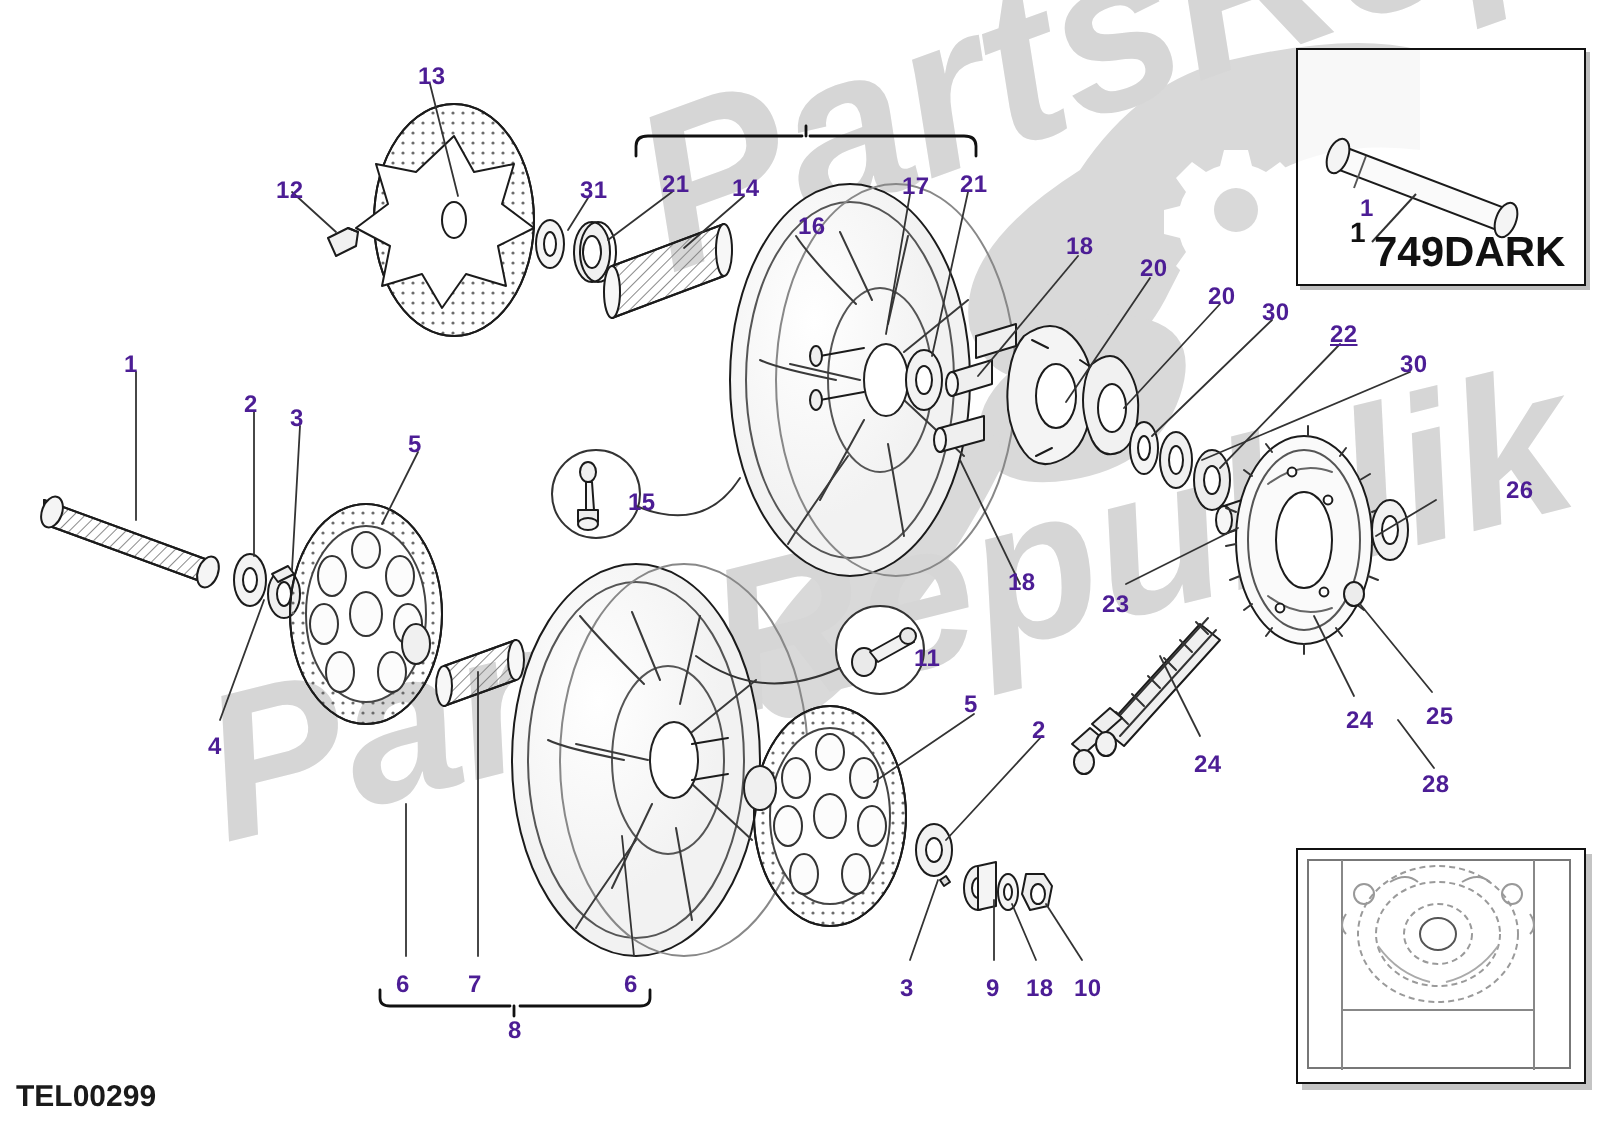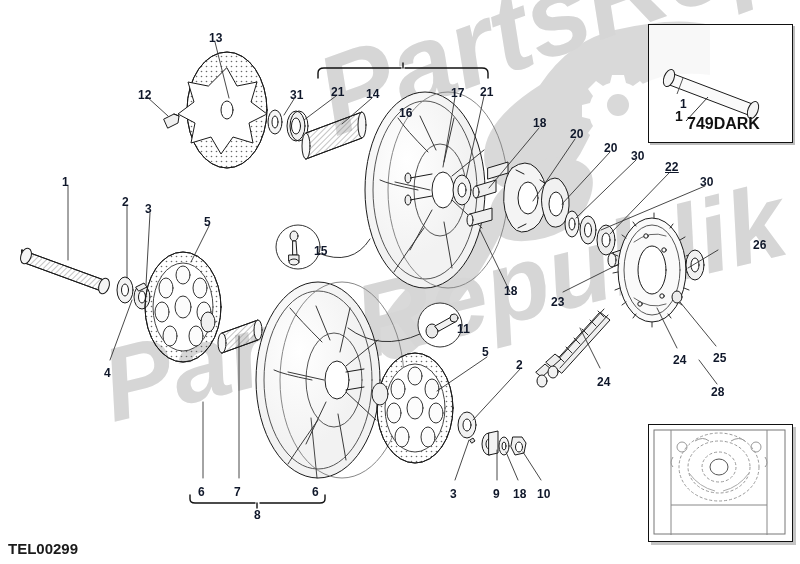--- a/index.html
+++ b/index.html
@@ -1,19 +1,19 @@
 <!DOCTYPE html>
 <html><head>
 <meta charset="utf-8">
 <style>
   html,body{margin:0;padding:0;background:#fff;}
   body{width:800px;height:564px;overflow:hidden;font-family:"Liberation Sans",sans-serif;}
   #stage{position:relative;width:800px;height:564px;background:#ffffff;}
   svg{position:absolute;left:0;top:0;}
-  .callout{position:absolute;font-weight:bold;font-size:12px;color:#0f172a;font-family:"Liberation Sans",sans-serif;letter-spacing:0.2px;}
+  .callout{position:absolute;font-weight:bold;font-size:12px;color:#4c1d95;font-family:"Liberation Sans",sans-serif;letter-spacing:0.2px;}
   .partcode{position:absolute;left:8px;top:540px;font-size:15px;font-weight:bold;color:#1a1a1a;font-family:"Liberation Sans",sans-serif;}
   .inset-label{position:absolute;font-size:14px;font-weight:bold;color:#111;font-family:"Liberation Sans",sans-serif;}
   .wm-text{position:absolute;font-family:"Liberation Sans",sans-serif;font-style:italic;font-weight:bold;color:#d6d6d6;white-space:nowrap;pointer-events:none;}
 </style>
 </head>
 <body>
 
 <div id="stage">
 
   <svg width="800" height="564" style="z-index:1">
@@ -325,21 +325,21 @@
     <svg width="141" height="115">
       <g stroke="#1b1b1b" fill="none" stroke-width="1">
         <path d="M22 48 l84 32 l-4 11 l-84 -32 Z" fill="#fafafa"></path>
         <ellipse cx="20" cy="53" rx="5" ry="9" fill="#f4f4f4" transform="rotate(21 20 53)"></ellipse>
         <ellipse cx="104" cy="85" rx="5" ry="9" fill="#f4f4f4" transform="rotate(21 104 85)"></ellipse>
         <path d="M34 53 l-6 16" stroke="#555"></path>
         <path d="M59 72 l-22 24" stroke="#333"></path>
       </g>
     </svg>
     <span class="inset-label" style="left:26px;top:83px;">1</span>
-    <span class="inset-label" style="left:38px;top:90px;font-size:16px;">749DARK</span>
+    <span class="inset-label" style="left:38px;top:90px;font-size:21px;">749DARK</span>
   </div>
 
   <div style="position:absolute;left:648px;top:424px;width:143px;height:116px;border:1px solid #111;background:rgba(255,255,255,0.9);z-index:4;box-shadow:3px 3px 0 #c4c4c4;">
     <svg width="141" height="114">
       <g stroke="#2a2a2a" fill="none" stroke-width="1">
         <rect x="5" y="5" width="131" height="104" fill="none" stroke="#777"></rect>
         <path d="M22 5 L22 80 L118 80 L118 5" stroke="#888" fill="none"></path>
         <g stroke="#9a9a9a" stroke-dasharray="3 2">
           <ellipse cx="70" cy="42" rx="40" ry="34"></ellipse>
           <ellipse cx="70" cy="42" rx="31" ry="26"></ellipse>

